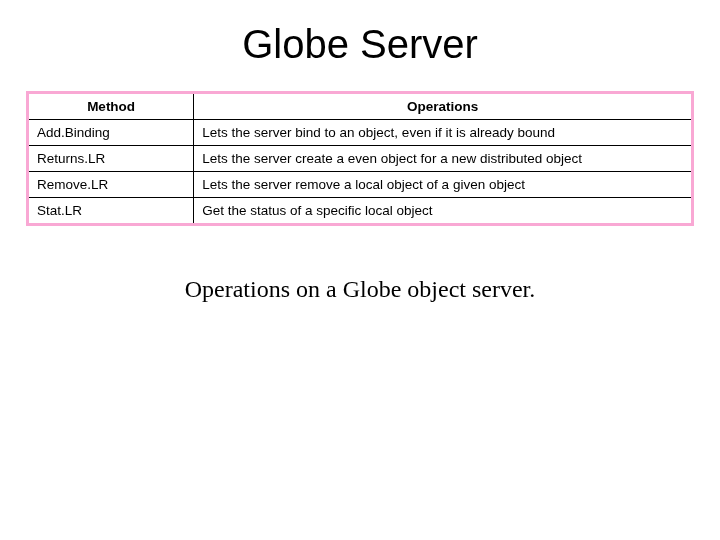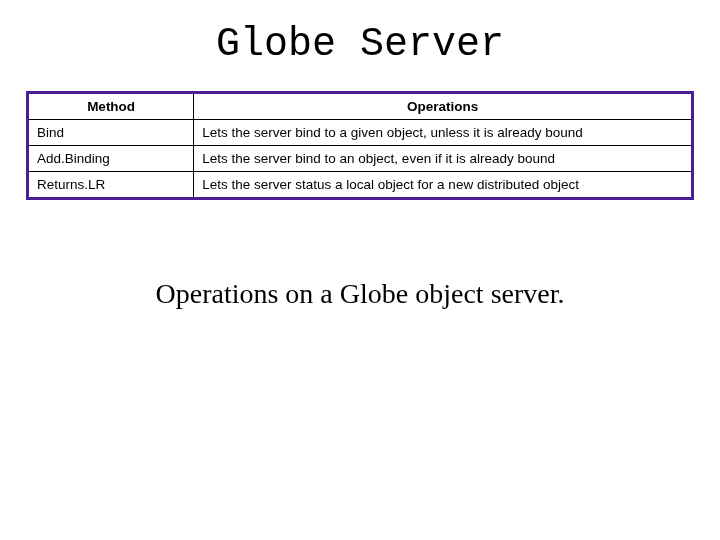--- a/index.html
+++ b/index.html
@@ -4,34 +4,34 @@
   <style>
     * { margin: 0; padding: 0; box-sizing: border-box; }
     body {
       width: 720px;
       height: 540px;
       background: #ffffff;
       font-family: Arial, Helvetica, sans-serif;
       color: #000000;
     }
     .title {
-      font-family: Liberation Mono, monospace;
+      font-family: Liberation Sans, sans-serif;
       font-size: 40px;
       text-align: center;
       margin-top: 22px;
       margin-bottom: 24px;
       font-weight: normal;
     }
     .table-wrap {
       padding: 0 26px;
     }
     table {
       width: 100%;
       border-collapse: collapse;
-      border: 3px solid #4c1d95;
+      border: 3px solid #f9a8d4;
     }
     th, td {
       border: 1.5px solid #000000;
       padding: 5px 8px;
       font-size: 13.5px;
       vertical-align: middle;
     }
     th {
       font-weight: bold;
       text-align: center;
@@ -39,49 +39,53 @@
     td.method {
       width: 25%;
       text-align: left;
     }
     td.description {
       width: 75%;
       text-align: left;
     }
     .caption {
       font-family: "Times New Roman", Times, serif;
-      font-size: 28px;
+      font-size: 24px;
       text-align: center;
-      margin-top: 78px;
+      margin-top: 50px;
       font-weight: normal;
     }
   </style>
 </head>
 <body>
 
 <h1 class="title">Globe Server</h1>
 
 <div class="table-wrap">
   <table>
     <thead>
       <tr>
         <th>Method</th>
         <th>Operations</th>
       </tr>
     </thead>
     <tbody>
       <tr>
-        <td class="method">Bind</td>
-        <td class="description">Lets the server bind to a given object, unless it is already bound</td>
-      </tr>
-      <tr>
         <td class="method">Add.Binding</td>
         <td class="description">Lets the server bind to an object, even if it is already bound</td>
       </tr>
       <tr>
         <td class="method">Returns.LR</td>
-        <td class="description">Lets the server status a local object for a new distributed object</td>
+        <td class="description">Lets the server create a even object for a new distributed object</td>
+      </tr>
+      <tr>
+        <td class="method">Remove.LR</td>
+        <td class="description">Lets the server remove a local object of a given object</td>
+      </tr>
+      <tr>
+        <td class="method">Stat.LR</td>
+        <td class="description">Get the status of a specific local object</td>
       </tr>
     </tbody>
   </table>
 </div>
 
 <p class="caption">Operations on a Globe object server.</p>
 
 </body></html>

